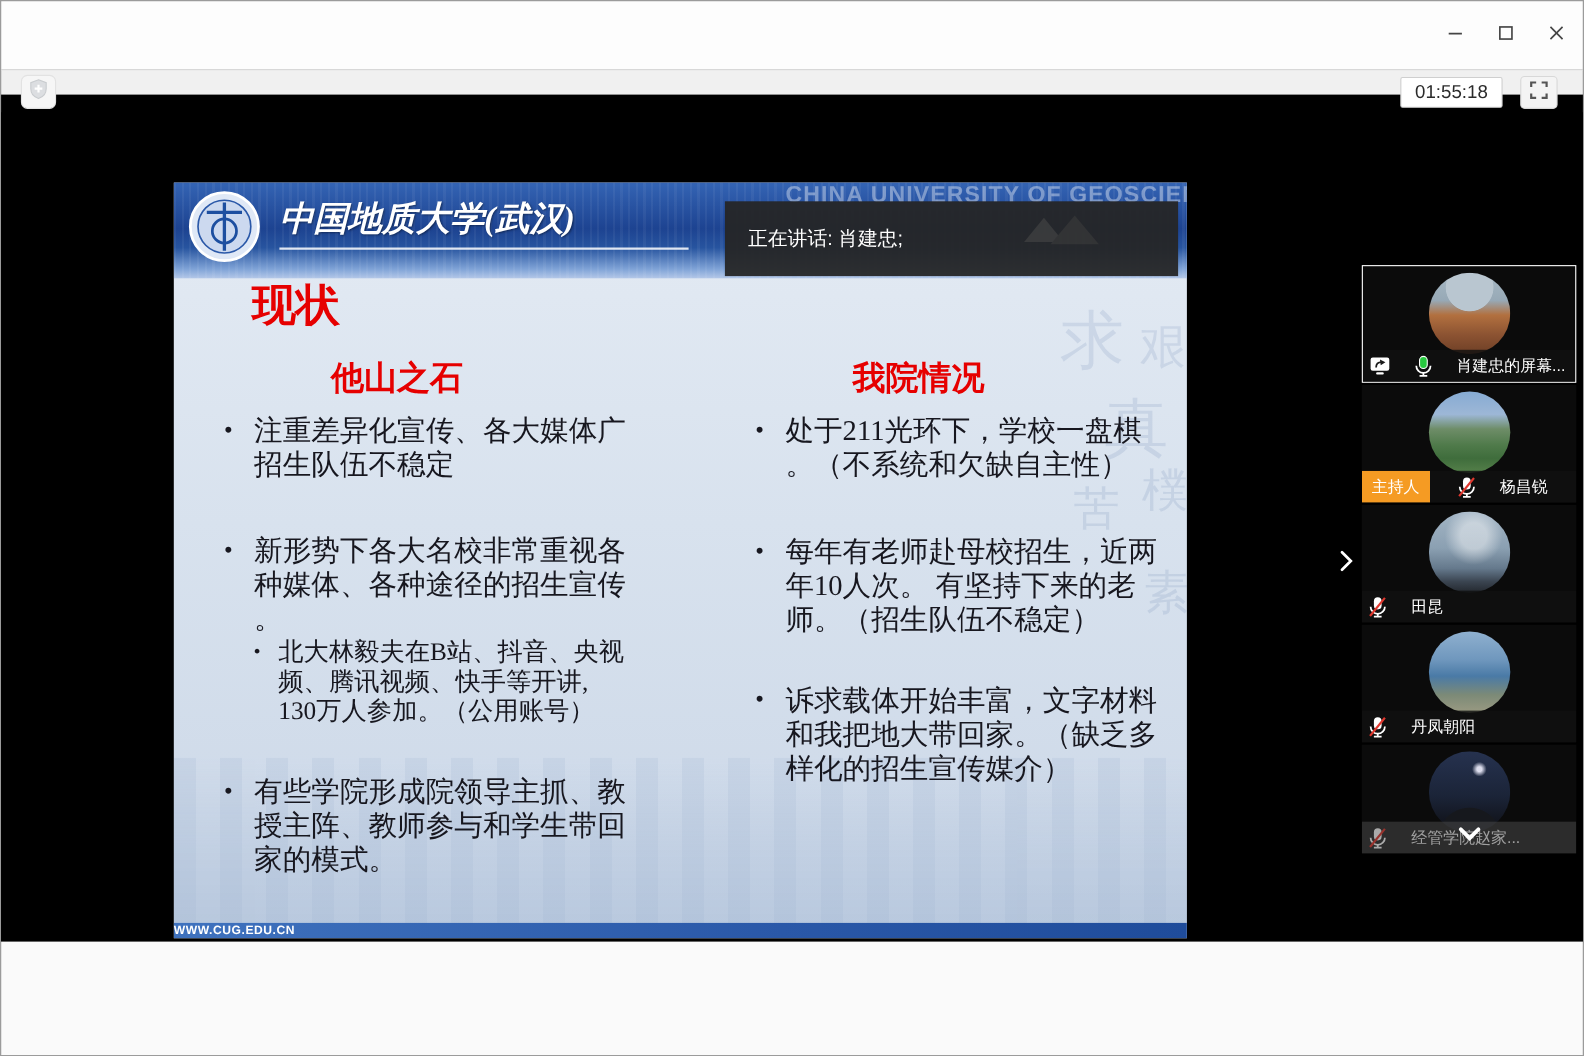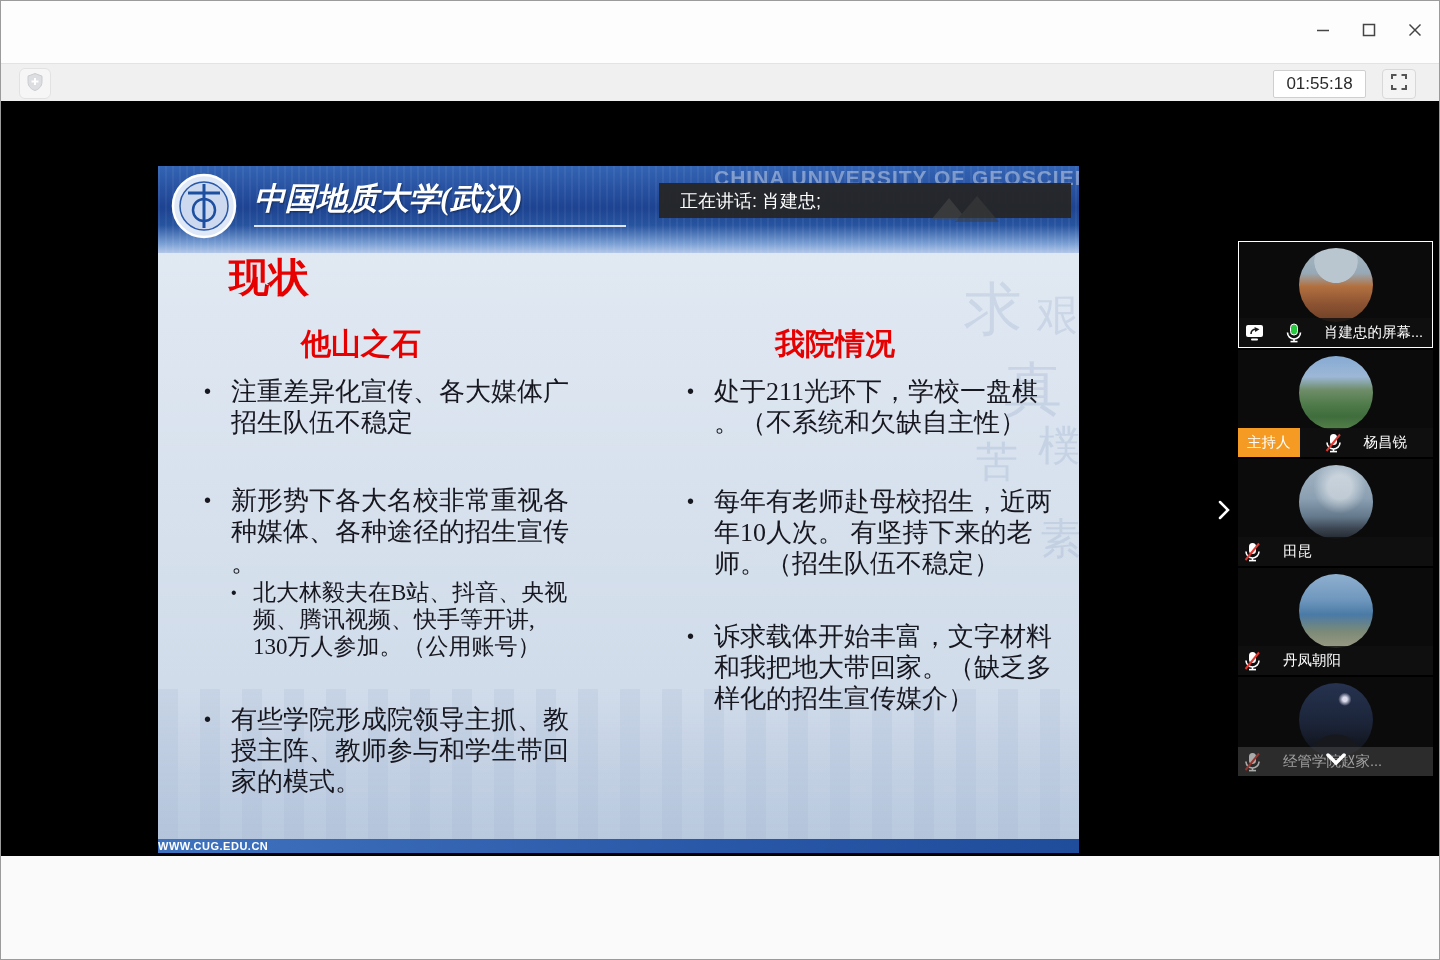--- a/index.html
+++ b/index.html
@@ -7,38 +7,38 @@
   body { font-family:"Liberation Sans", sans-serif; }
   .window { position:relative; width:1440px; height:960px; background:#000; border:1px solid #9b9b9b; overflow:hidden; }
 
   
   .titlebar { position:absolute; top:0; left:0; right:0; height:62px; background:#fdfdfd; display:flex; align-items:center; justify-content:center; }
   .titlebar .title { font-size:17px; color:#1b1b1b; letter-spacing:.5px; }
   .win-controls { position:absolute; right:16px; top:0; height:62px; display:flex; align-items:center; gap:30px; }
   .win-btn { width:16px; height:16px; display:flex; align-items:center; justify-content:center; cursor:default; }
 
   
-  .subbar { position:absolute; top:62px; left:0; right:0; height:38px; background:#f0f0f0; border-top:1px solid #e3e3e3; }
+  .subbar { position:absolute; top:62px; left:0; right:0; height:23px; background:#f0f0f0; border-top:1px solid #e3e3e3; }
   .shield-btn { position:absolute; left:18px; top:4px; width:32px; height:31px; background:#f6f6f6; border:1px solid #e2e2e2; border-radius:6px; display:flex; align-items:center; justify-content:center; }
   .timer-box { position:absolute; right:73px; top:6px; width:93px; height:28px; background:#fff; border:1px solid #cfcfcf; border-radius:2px; display:flex; align-items:center; justify-content:center; font-size:17px; color:#2b2b2b; }
   .fs-btn { position:absolute; right:23px; top:5px; width:34px; height:30px; background:#f4f4f4; border:1px solid #d8d8d8; border-radius:4px; display:flex; align-items:center; justify-content:center; }
 
   
   .stage { position:absolute; top:101px; left:0; right:0; height:754px; background:#000;padding-left:40px; }
 
   
   .slide { position:absolute; left:157px; top:64px; width:921px; height:687px; overflow:hidden;
            background:linear-gradient(180deg,#e4ebf4 0%,#d8e2ee 45%,#cbd7e7 100%); }
   .slide-header { position:absolute; top:0; left:0; right:0; height:87px;
            background:linear-gradient(180deg,#3a6bbb 0%,#1e459400 0) ,linear-gradient(180deg,#3464b4 0%,#1d4391 48%,#27549f 68%,#7ea2d6 90%,#b3c7e8 100%); }
   .slide-header .stripes { position:absolute; inset:0; background:repeating-linear-gradient(90deg, rgba(255,255,255,.05) 0 2px, transparent 2px 7px); }
   .uni-logo { position:absolute; left:13px; top:7px; }
   .uni-name { position:absolute; left:96px; top:12px; width:372px; font-family:"Liberation Serif", serif; font-style:italic; font-weight:bold; font-size:31px; color:#fff; text-shadow:1px 1px 2px rgba(0,0,0,.4); padding-bottom:5px; border-bottom:2px solid rgba(255,255,255,.85); }
   .uni-en { position:absolute; top:0px; left:556px; font-size:21px; font-weight:bold; letter-spacing:1px; color:rgba(255,255,255,.38); white-space:nowrap; }
-  .speaker-banner { position:absolute; left:501px; top:17px; width:412px; height:35px; background:rgba(37,37,37,.94); z-index:6; display:flex; align-items:center; padding-left:21px; font-size:18px; color:#fff; }
+  .speaker-banner { position:absolute; left:501px; top:17px; width:412px; height:68px; background:rgba(37,37,37,.94); z-index:6; display:flex; align-items:center; padding-left:21px; font-size:18px; color:#fff; }
   .banner-logo { position:absolute; right:58px; top:9px; opacity:.55; }
 
   .slide-title { position:absolute; left:71px; top:84px; font-size:40px; font-weight:bold; color:#e60000; z-index:3;font-family:Liberation Serif, serif; }
 
   .wm { position:absolute; font-family:"Liberation Serif", serif; color:rgba(30,65,135,.10); z-index:1; }
 
   .col { position:absolute; top:158px; z-index:3; }
   .col-left { left:46px; width:374px; }
   .col-right { left:529px; width:384px; }
   .col-heading { font-size:30px; font-weight:bold; color:#e60000; height:38px; margin-bottom:14px; }

